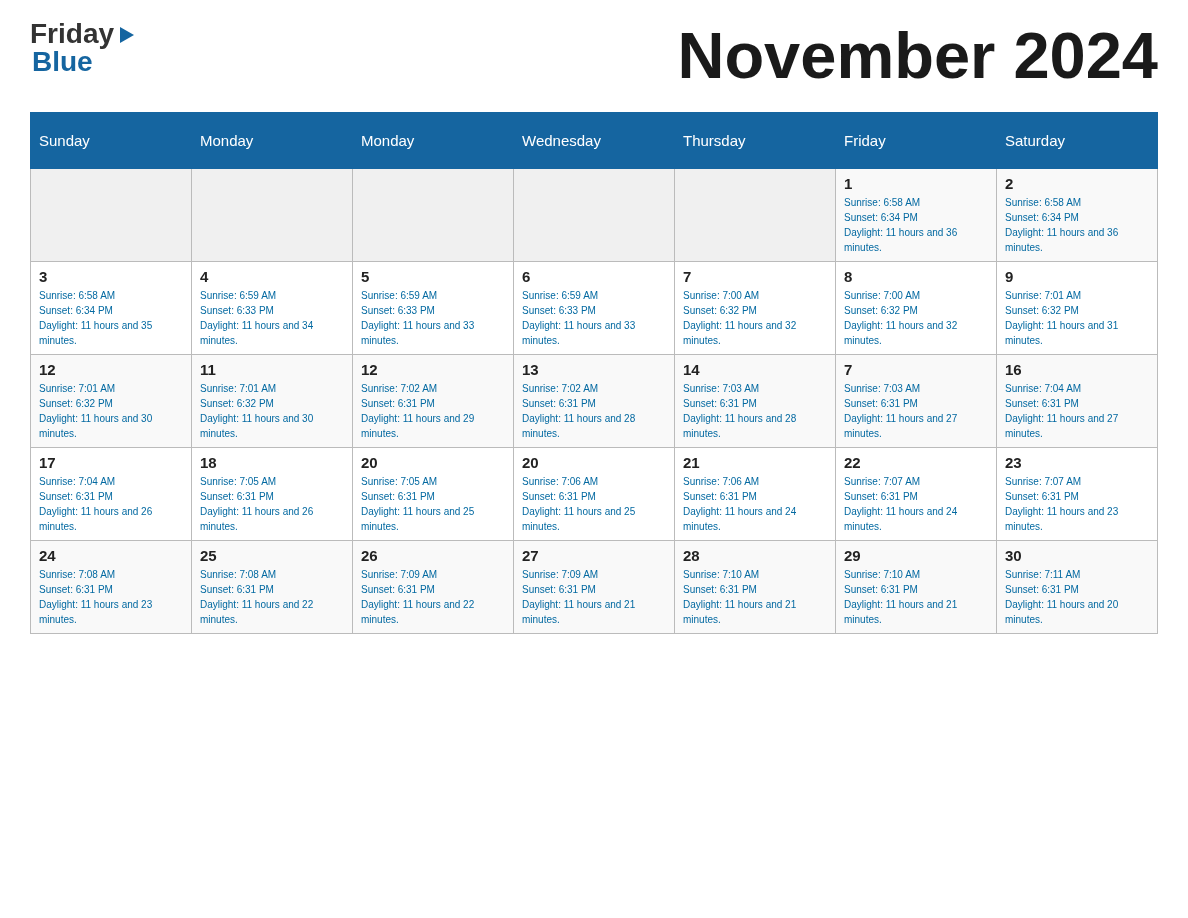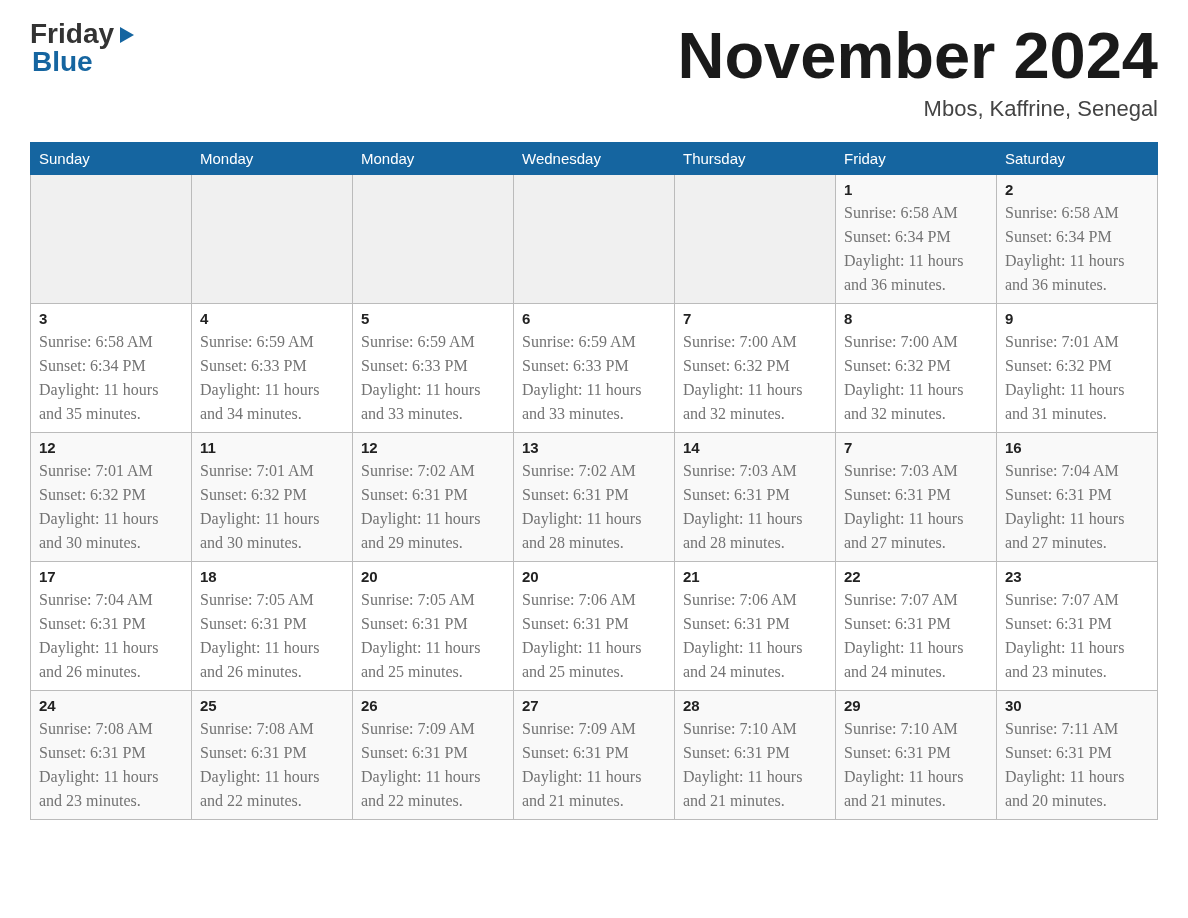--- a/index.html
+++ b/index.html
@@ -56,21 +56,21 @@
       color: #444;
       margin-top: 4px;
     }
     table {
       width: 100%;
       border-collapse: collapse;
     }
     thead tr th {
       background-color: #1565a0;
       color: #fff;
-      padding: 7px 8px;
+      padding: 19px 8px;
       font-size: 15px;
       font-weight: normal;
       text-align: left;
       border: 1px solid #1565a0;
     }
     tbody tr td {
       vertical-align: top;
       padding: 6px 8px;
       border: 1px solid #bbb;
       width: 14.28%;
@@ -86,24 +86,23 @@
       background: #fff;
     }
     .day-number {
       font-size: 15px;
       font-weight: bold;
       color: #222;
       display: block;
       margin-bottom: 3px;
     }
     .day-info {
-      font-size: 16px;
-      color: #737373;
+      font-size: 10px;
+      color: #0369a1;
       line-height: 1.5;
-      font-family: Liberation Serif, serif;
     }
     .empty-cell {
       background: #f0f0f0 !important;
     }
   </style>
 </head>
 <body>
 
 <div class="header">
   <div class="logo-wrapper">
@@ -112,21 +111,20 @@
       <svg width="22" height="22" viewBox="0 0 22 22" style="margin-left:2px;margin-top:0px;">
         <polygon points="4,4 18,12 4,20" fill="#1565a0"></polygon>
       </svg>
     </div>
     <div class="logo-line2">
       <span class="logo-text-blue">Blue</span>
     </div>
   </div>
   <div class="title-section">
     <div class="calendar-title">November 2024</div>
-    <div class="calendar-subtitle">Mbos, Kaffrine, Senegal</div>
   </div>
 </div>
 
 <table>
   <thead>
     <tr>
     <th>Sunday</th>
         <th>Monday</th>
         <th>Monday</th>
         <th>Wednesday</th>

